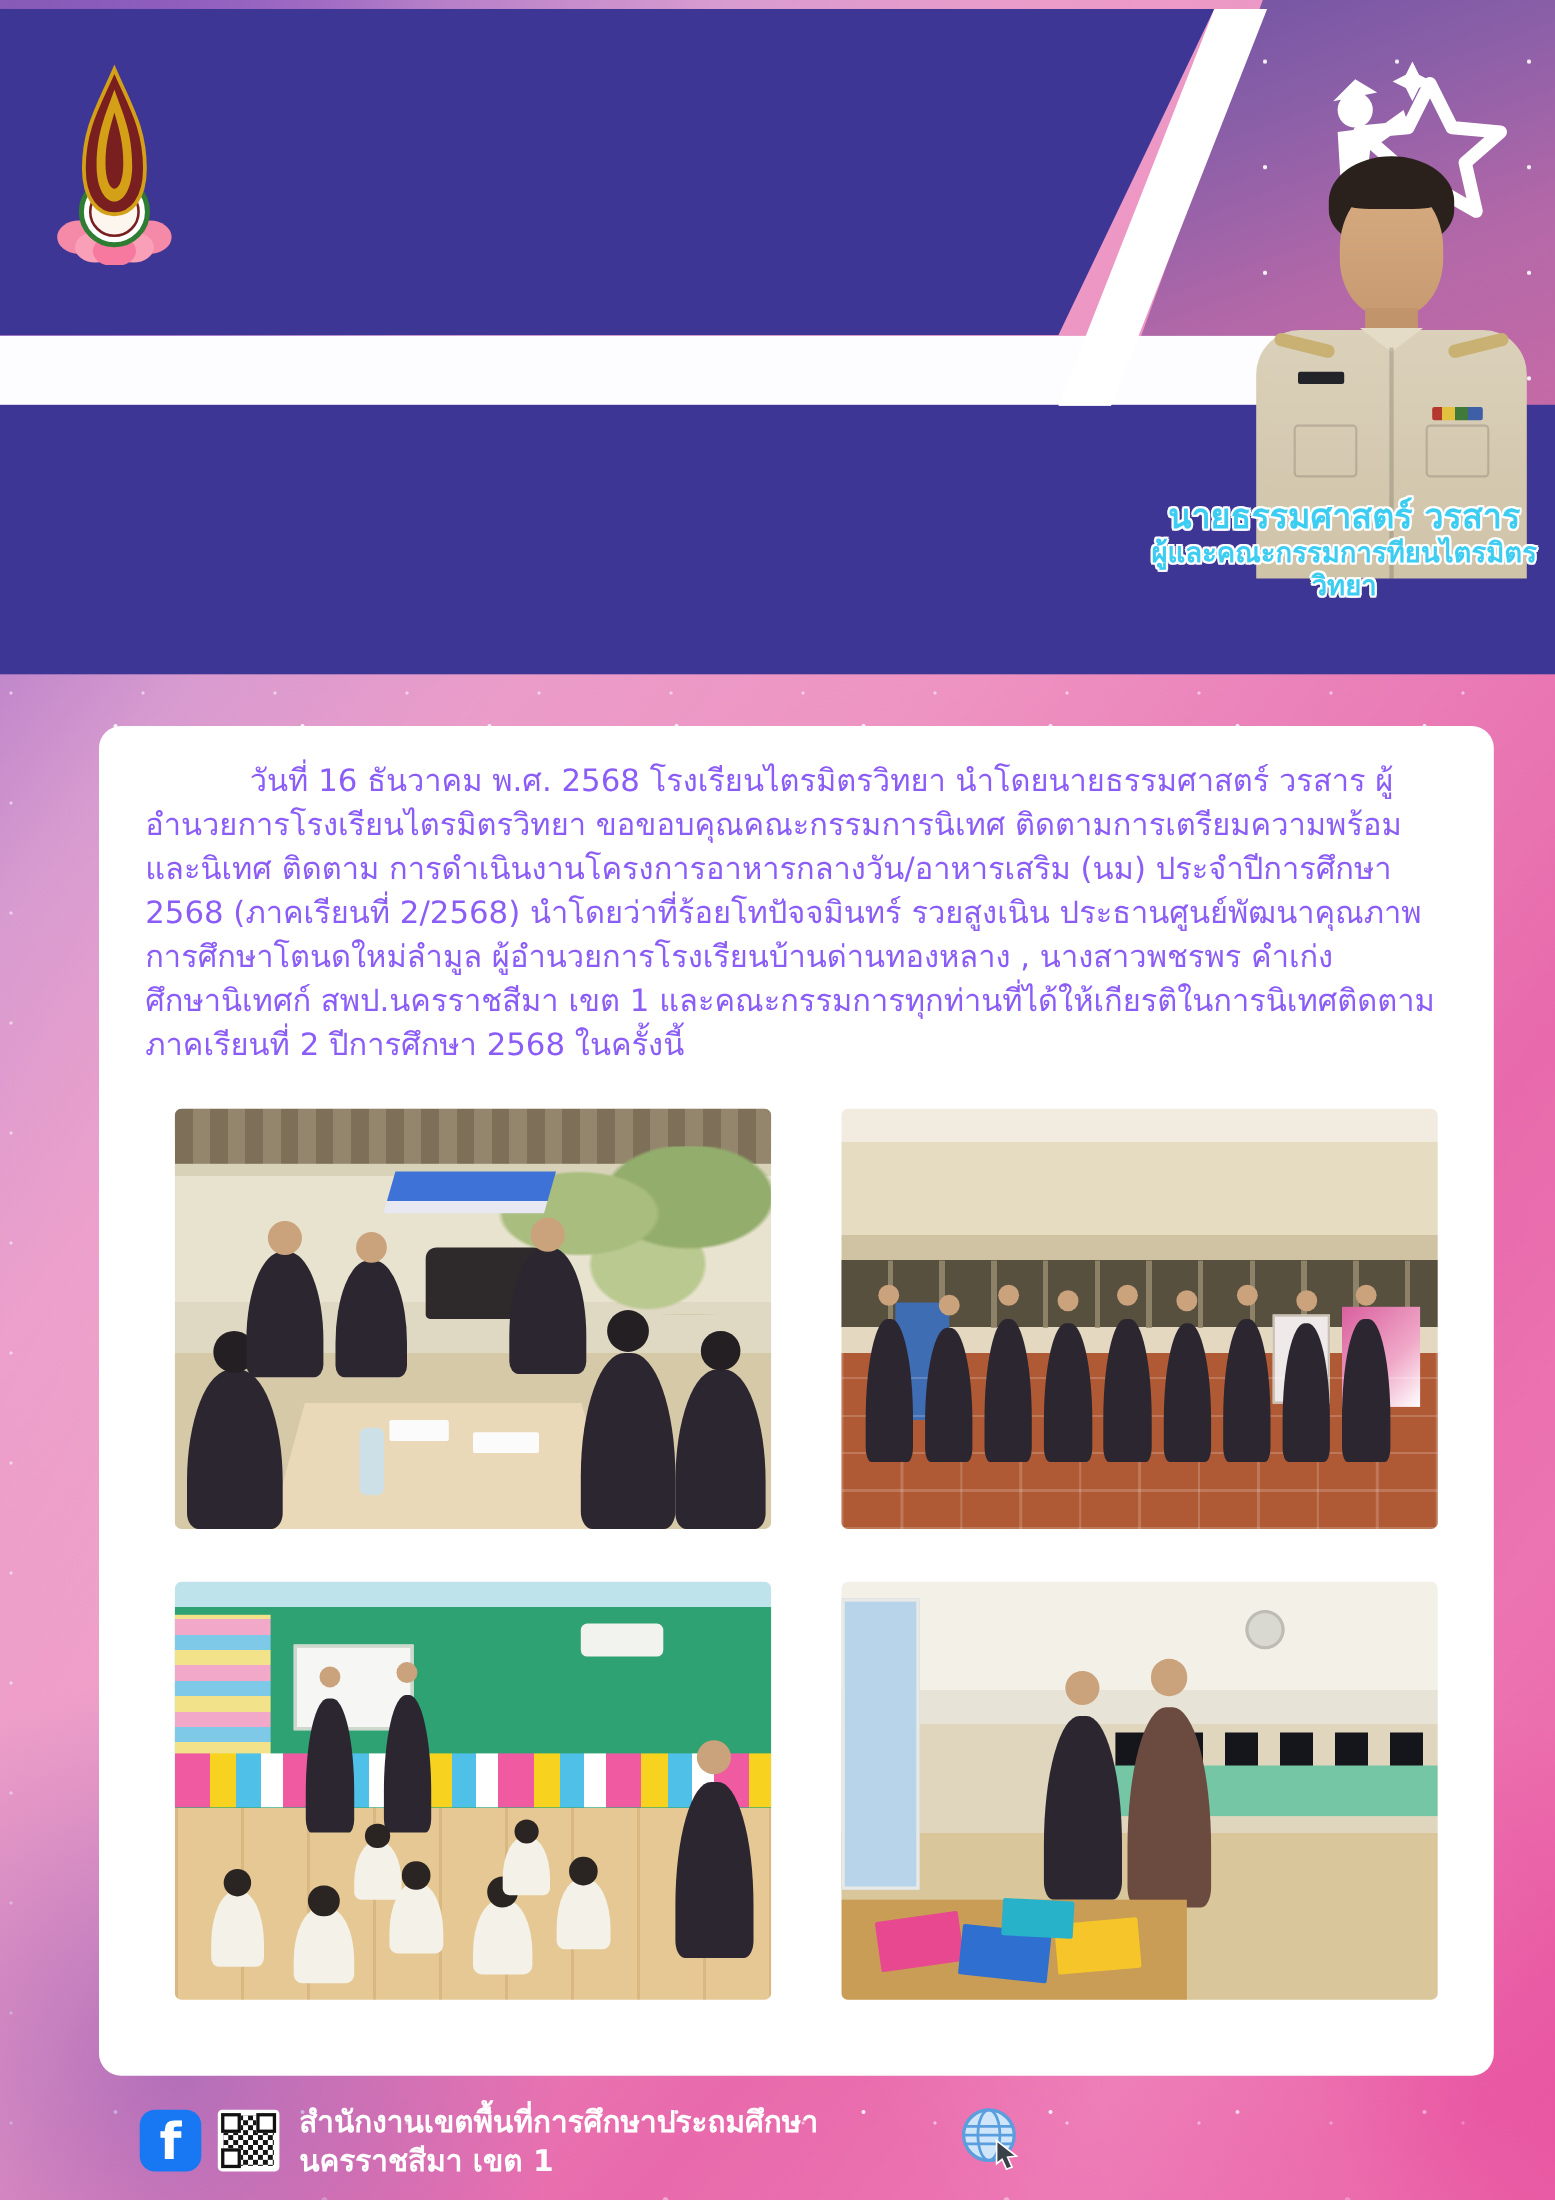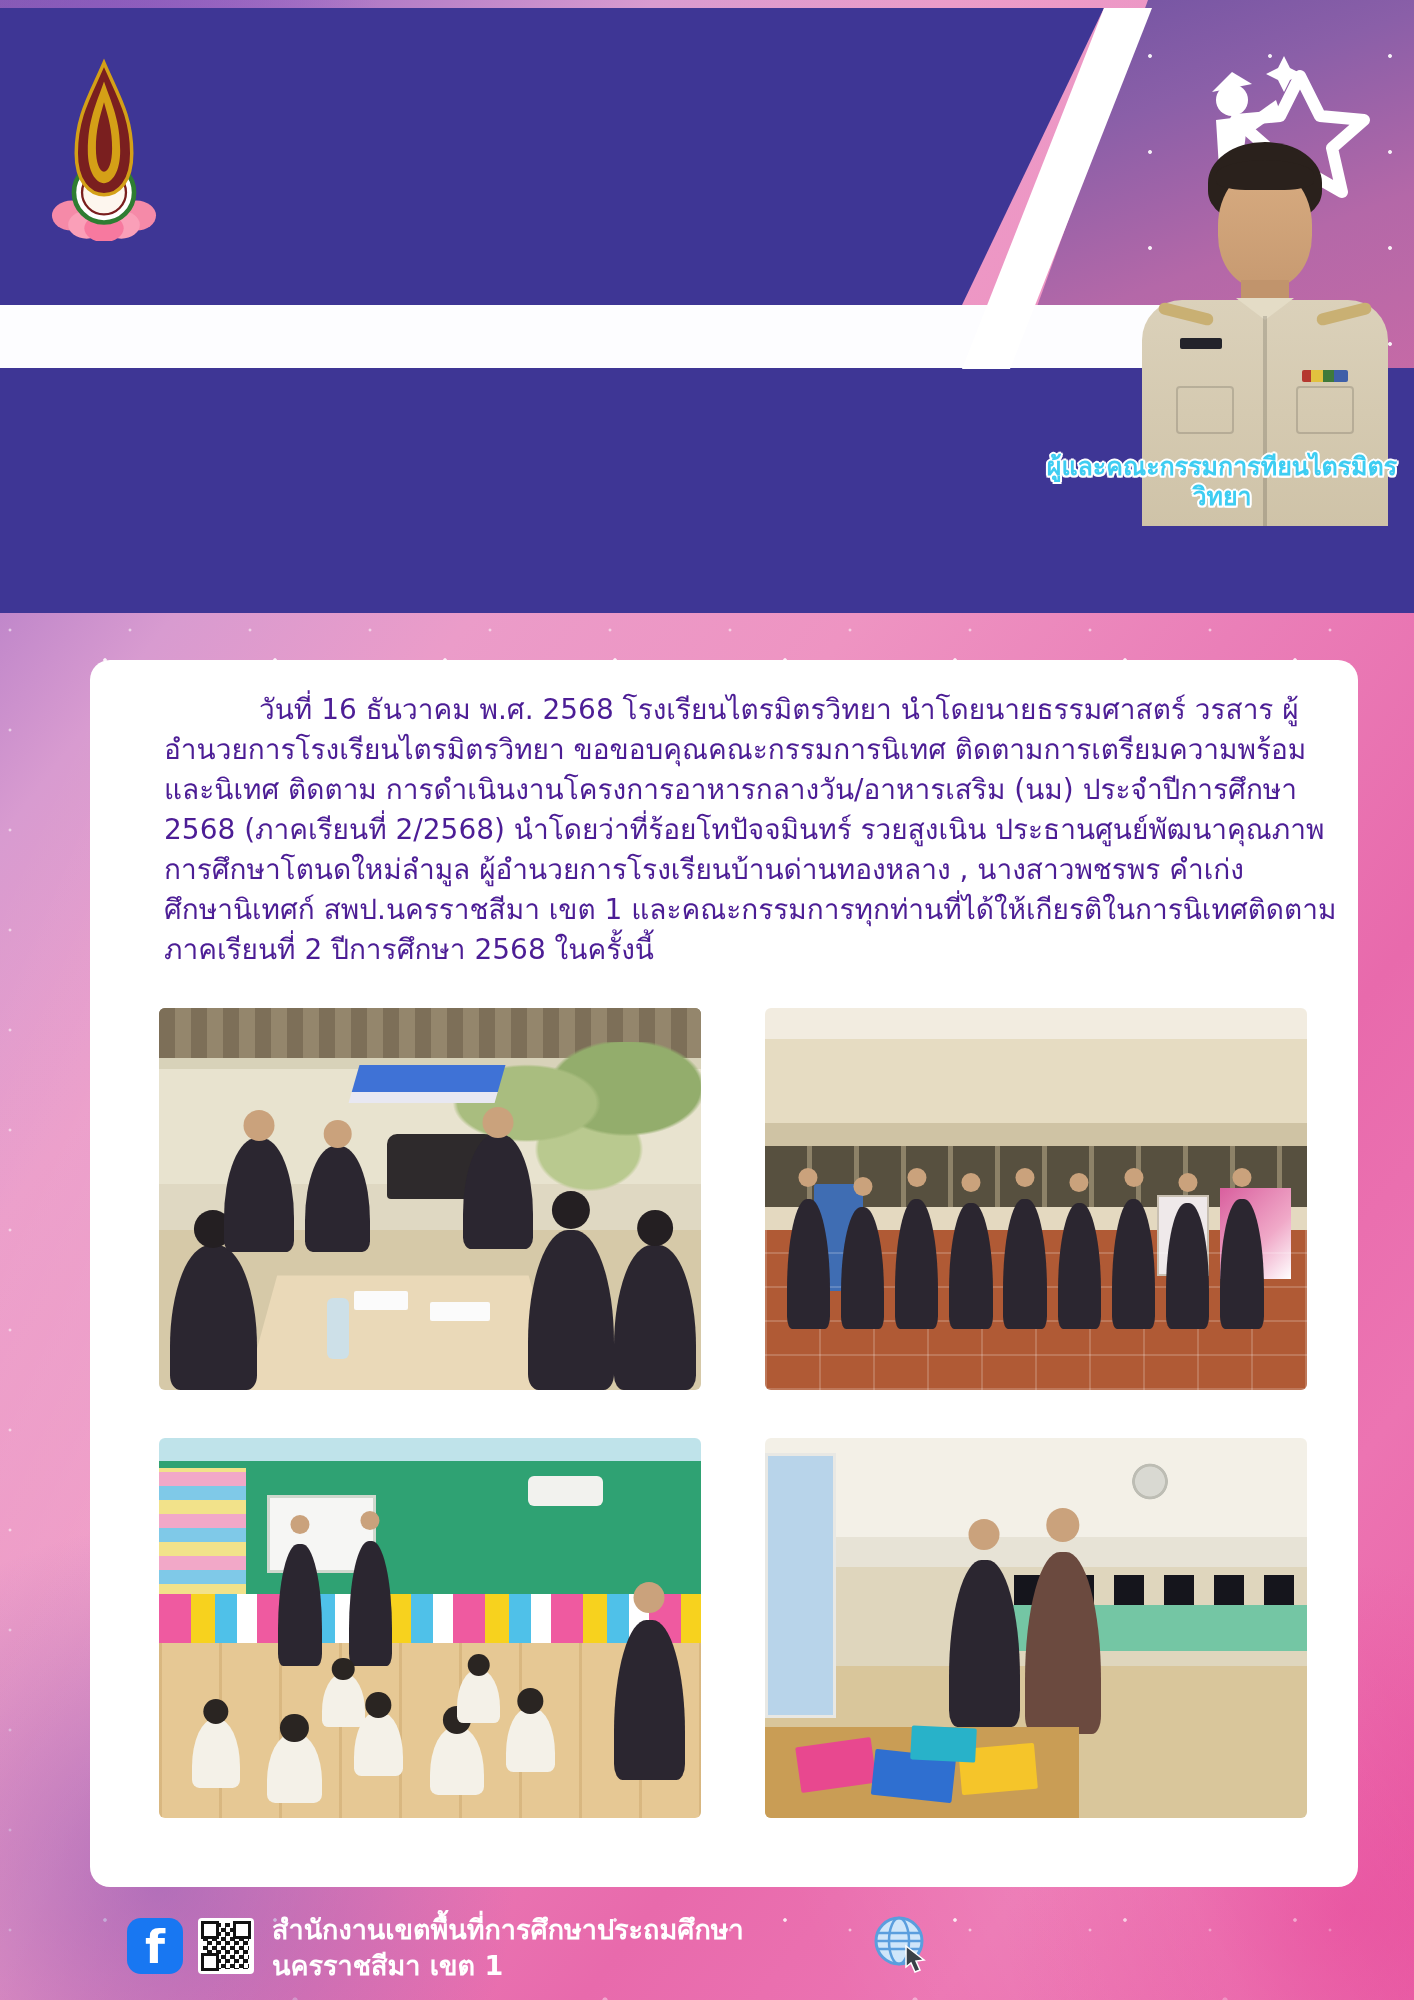--- a/index.html
+++ b/index.html
@@ -64,22 +64,22 @@
   .d-epau.el{left:44px;transform:rotate(14deg);} .d-epau.er{left:202px;transform:rotate(-14deg);}
   .d-badge{left:66px;top:252px;width:42px;height:11px;background:#23232a;border-radius:2px;}
   .d-ribbon{left:188px;top:284px;width:46px;height:12px;border-radius:2px;
     background:linear-gradient(90deg,#b5382f 0 20%,#e2c13f 20% 45%,#3f7a3a 45% 70%,#3e5fa8 70% 100%);}
   .director-caption{left:1030px;top:452px;width:384px;z-index:5;text-align:center;color:#3ecdf2;font-weight:bold;
     text-shadow:2px 0 0 #fff,-2px 0 0 #fff,0 2px 0 #fff,0 -2px 0 #fff,1.5px 1.5px 0 #fff,-1.5px -1.5px 0 #fff,1.5px -1.5px 0 #fff,-1.5px 1.5px 0 #fff;}
   .dc-name{font-size:31px;line-height:36px;}
   .dc-role{font-size:25px;line-height:30px;}
   
   .card{left:90px;top:660px;width:1268px;height:1227px;background:#fff;border-radius:20px;z-index:3;}
-  .card-text{position:absolute;left:42px;top:30px;width:1182px;color:#4c1d95;
-    font-size:28px;line-height:40px;text-indent:95px;margin-left:32px;}
+  .card-text{position:absolute;left:42px;top:30px;width:1182px;color:#8b5cf6;
+    font-size:28px;line-height:40px;text-indent:95px;}
   .photo{position:absolute;width:542px;border-radius:6px;overflow:hidden;}
   .ph-r1{top:348px;height:382px;} .ph-r2{top:778px;height:380px;}
   .ph-c1{left:69px;} .ph-c2{left:675px;}
   
   .person{position:absolute;background:#2b2630;border-radius:46% 46% 12% 12%/70% 70% 10% 10%;}
   .person::before{content:"";position:absolute;left:50%;top:-24%;transform:translateX(-50%);
     width:44%;height:0;padding-top:44%;background:#caa27c;border-radius:50%;}
   .person.back::before{background:#241f22;}
   .kid{position:absolute;background:#f4f1e8;border-radius:45% 45% 15% 15%/70% 70% 12% 12%;}
   .kid::before{content:"";position:absolute;left:50%;top:-30%;transform:translateX(-50%);
@@ -189,20 +189,21 @@
     <div class="abs d-collar"></div>
     <div class="abs d-placket"></div>
     <div class="abs d-pocket pl"></div>
     <div class="abs d-pocket pr"></div>
     <div class="abs d-epau el"></div>
     <div class="abs d-epau er"></div>
     <div class="abs d-badge"></div>
     <div class="abs d-ribbon"></div>
   </div>
   <div class="abs director-caption">
+    <div class="dc-name">นายธรรมศาสตร์ วรสาร</div>
     <div class="dc-role">ผู้และคณะกรรมการทียนไตรมิตรวิทยา</div>
   </div>
 
   <div class="abs card">
     <div class="card-text">วันที่ 16 ธันวาคม พ.ศ. 2568 โรงเรียนไตรมิตรวิทยา นำโดยนายธรรมศาสตร์ วรสาร ผู้อำนวยการโรงเรียนไตรมิตรวิทยา ขอขอบคุณคณะกรรมการนิเทศ ติดตามการเตรียมความพร้อม และนิเทศ ติดตาม การดำเนินงานโครงการอาหารกลางวัน/อาหารเสริม (นม) ประจำปีการศึกษา 2568 (ภาคเรียนที่ 2/2568) นำโดยว่าที่ร้อยโทปัจจมินทร์ รวยสูงเนิน ประธานศูนย์พัฒนาคุณภาพการศึกษาโตนดใหม่ลำมูล ผู้อำนวยการโรงเรียนบ้านด่านทองหลาง , นางสาวพชรพร คำเก่ง ศึกษานิเทศก์ สพป.นครราชสีมา เขต 1 และคณะกรรมการทุกท่านที่ได้ให้เกียรติในการนิเทศติดตาม  ภาคเรียนที่ 2 ปีการศึกษา 2568 ในครั้งนี้</div>
 
     <div class="photo ph-r1 ph-c1 ph1" aria-label="ประชุมนิเทศติดตามร่วมกับคณะกรรมการที่โต๊ะประชุมกลางแจ้ง">
       <div class="abs p1-roof"></div>
       <div class="abs p1-trees"></div>
       <div class="abs p1-awning"></div>

